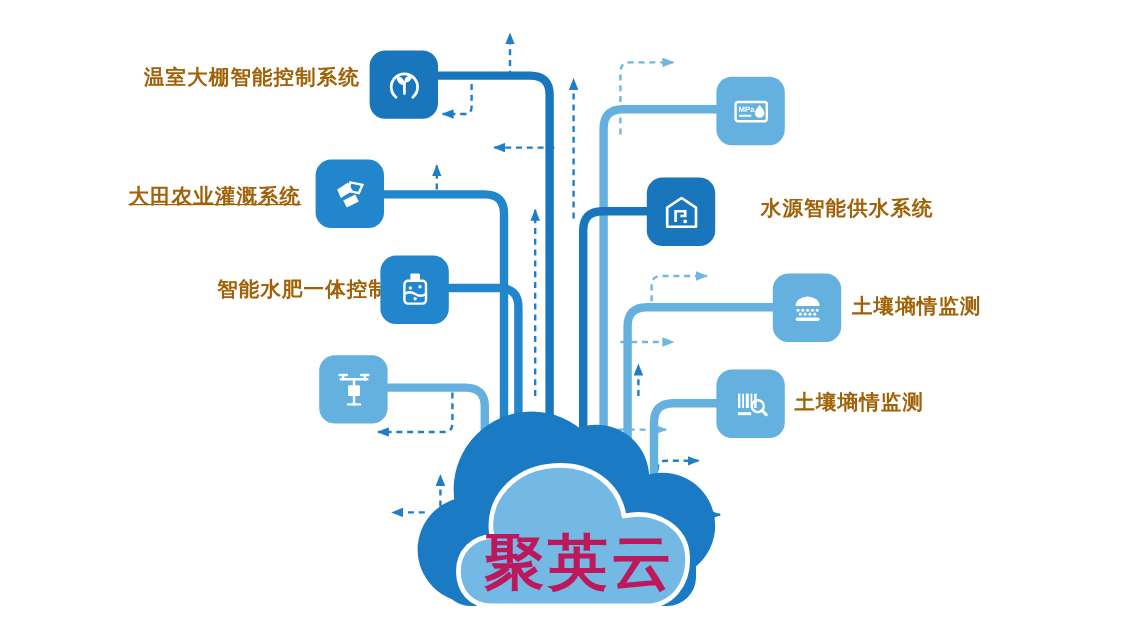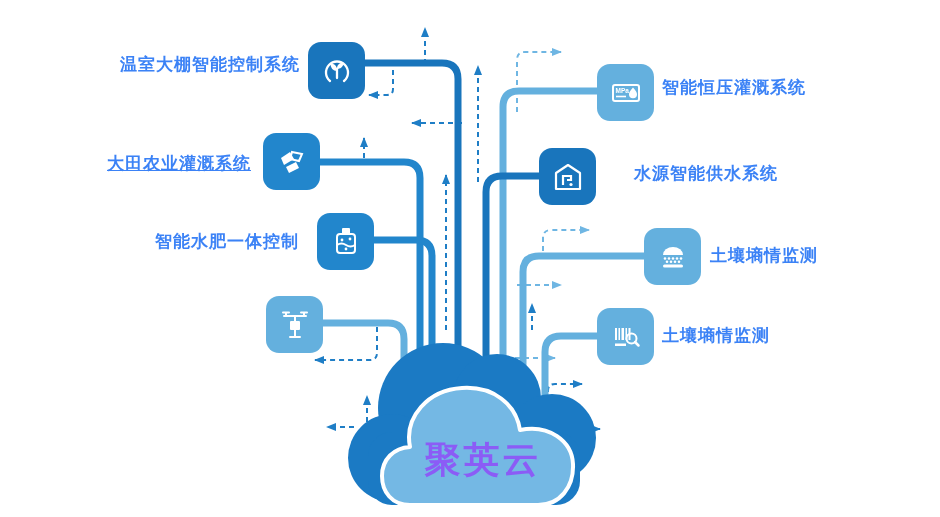--- a/index.html
+++ b/index.html
@@ -9,26 +9,26 @@
   }
   #wires{position:absolute;left:0;top:0;}
   .tile{
     position:absolute;width:57px;height:57px;border-radius:13px;
     display:flex;align-items:center;justify-content:center;
   }
   .c-dark{background:#1975bc;}
   .c-med{background:#2286cc;}
   .c-light{background:#64b0de;}
   .lbl{
-    position:absolute;font-size:17px;font-weight:600;color:#3b82f6;
+    position:absolute;font-size:17px;font-weight:600;color:#a16207;
     white-space:nowrap;letter-spacing:1px;
   }
   #cloud-label{
     position:absolute;left:403px;top:436px;width:160px;text-align:center;
-    font-size:36px;font-weight:bold;color:#8b5cf6;letter-spacing:3px;
+    font-size:50px;font-weight:bold;color:#be185d;letter-spacing:3px;
   }
 </style>
 </head>
 <body>
 
 <div id="stage">
 
   <svg id="wires" width="940" height="517" viewBox="0 0 940 517">
     <defs>
       <marker id="ad" viewBox="0 0 10 8" markerWidth="10" markerHeight="8" refX="9" refY="4" orient="auto" markerUnits="userSpaceOnUse">
@@ -101,21 +101,21 @@
 
   <div class="lbl" style="right:689px;top:152px;text-decoration:underline;">大田农业灌溉系统</div>
   <div class="tile c-med" style="left:263px;top:133px;">
     <svg width="36" height="36" viewBox="0 0 36 36">
       <polygon points="7,14 16,8 20,15 10,21" fill="#fff"></polygon>
       <polygon points="18,8 28,10 25,17 16,15" fill="none" stroke="#fff" stroke-width="2"></polygon>
       <polygon points="12,23 22,18 25,24 15,29" fill="#fff"></polygon>
     </svg>
   </div>
 
-  <div class="lbl" style="right:641px;top:230px;">智能水肥一体控制</div>
+  <div class="lbl" style="right:615px;top:230px;">智能水肥一体控制</div>
   <div class="tile c-med" style="left:317px;top:213px;">
     <svg width="36" height="36" viewBox="0 0 36 36">
       <rect x="14" y="4" width="8" height="6" rx="1" fill="#fff"></rect>
       <rect x="9" y="10" width="18" height="19" rx="3" fill="none" stroke="#fff" stroke-width="2"></rect>
       <path d="M9,21 Q13.5,18 18,21 T27,21" fill="none" stroke="#fff" stroke-width="2"></path>
       <circle cx="14" cy="16" r="1.4" fill="#fff"></circle>
       <circle cx="22" cy="15" r="1.4" fill="#fff"></circle>
       <circle cx="18" cy="25" r="1.4" fill="#fff"></circle>
     </svg>
   </div>
@@ -126,21 +126,20 @@
         <line x1="18" y1="9" x2="18" y2="30"></line>
         <line x1="7" y1="9" x2="29" y2="9"></line>
         <path d="M9,9 V5.5 M6,5.5 H12"></path>
         <path d="M27,9 V5.5 M24,5.5 H30"></path>
         <line x1="13" y1="30" x2="23" y2="30"></line>
       </g>
       <rect x="13" y="14" width="10" height="9" rx="1" fill="#fff"></rect>
     </svg>
   </div>
 
-  <div class="lbl" style="left:662px;top:76px;">智能恒压灌溉系统</div>
   <div class="tile c-light" style="left:597px;top:64px;">
     <svg width="36" height="36" viewBox="0 0 36 36">
       <rect x="5" y="10" width="26" height="16" rx="2" fill="none" stroke="#fff" stroke-width="2"></rect>
       <text x="7.5" y="18" font-size="6.5" font-weight="bold" fill="#fff">MPa</text>
       <line x1="8" y1="21.5" x2="18" y2="21.5" stroke="#fff" stroke-width="1.6"></line>
       <path d="M25,12.5 c2.5,3 4,4.7 4,6.7 a4,4 0 0 1 -8,0 c0,-2 1.5,-3.7 4,-6.7 Z" fill="#fff"></path>
     </svg>
   </div>
 
   <div class="lbl" style="left:634px;top:162px;">水源智能供水系统</div>

